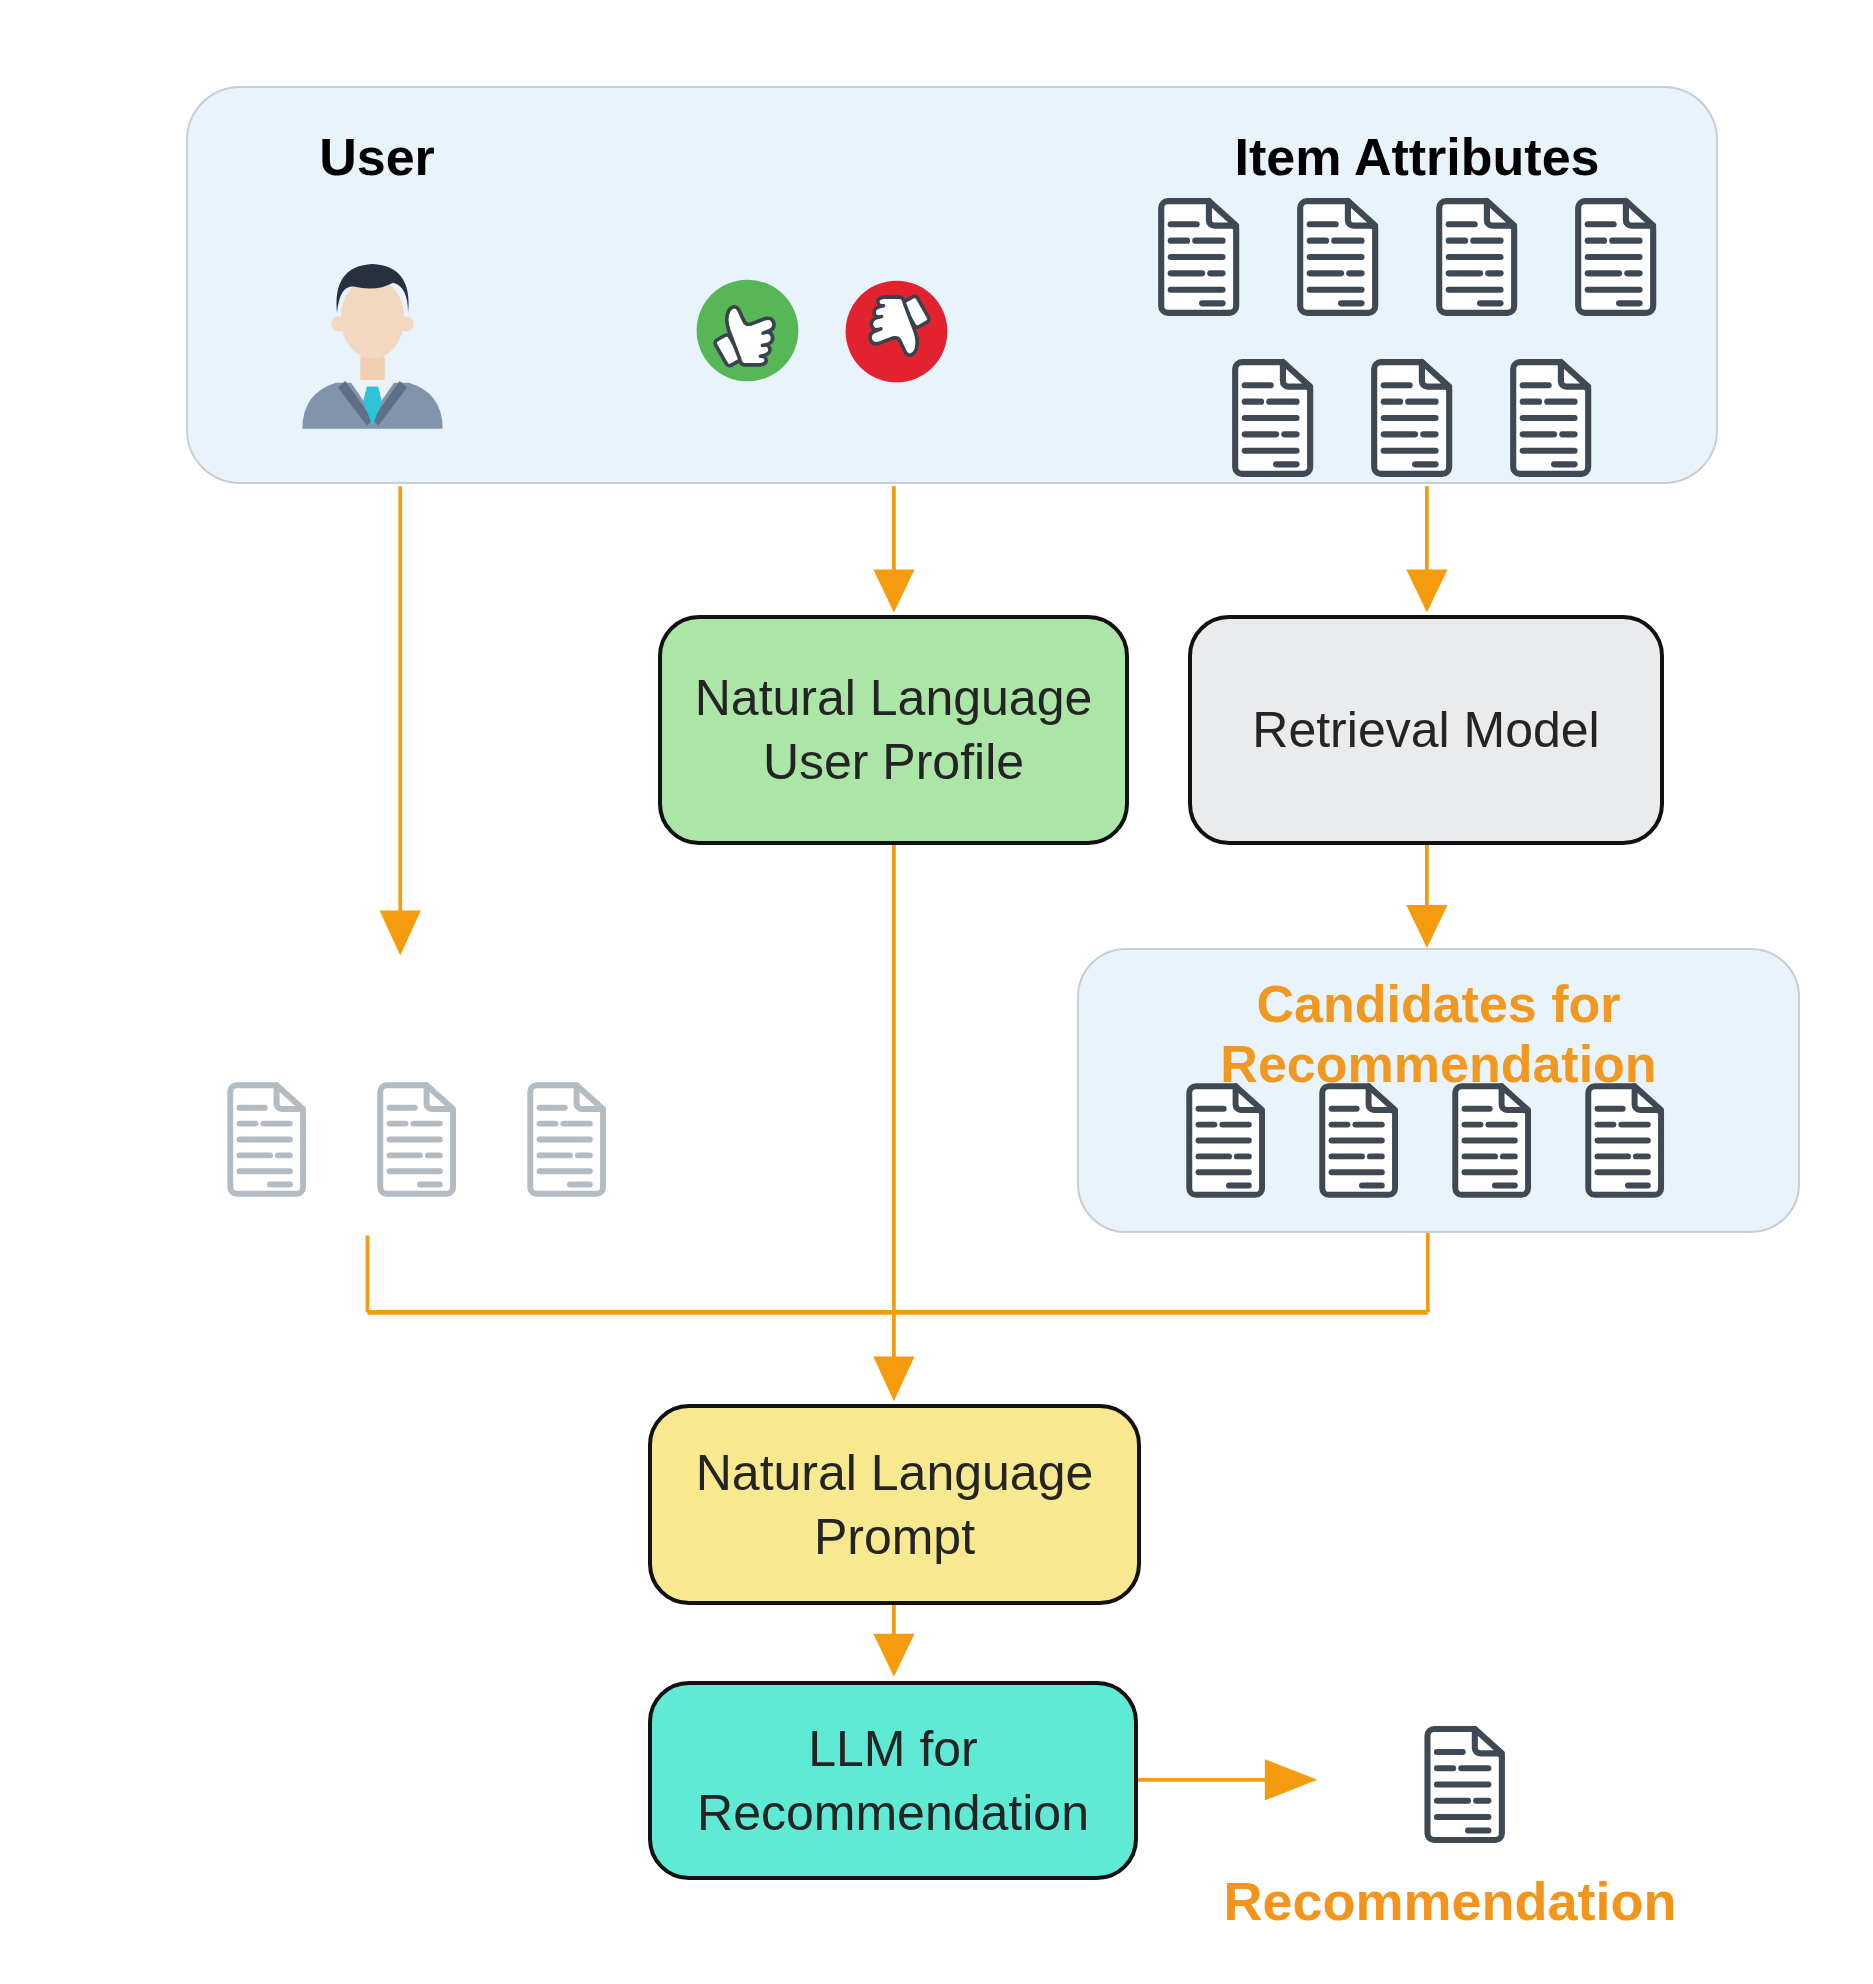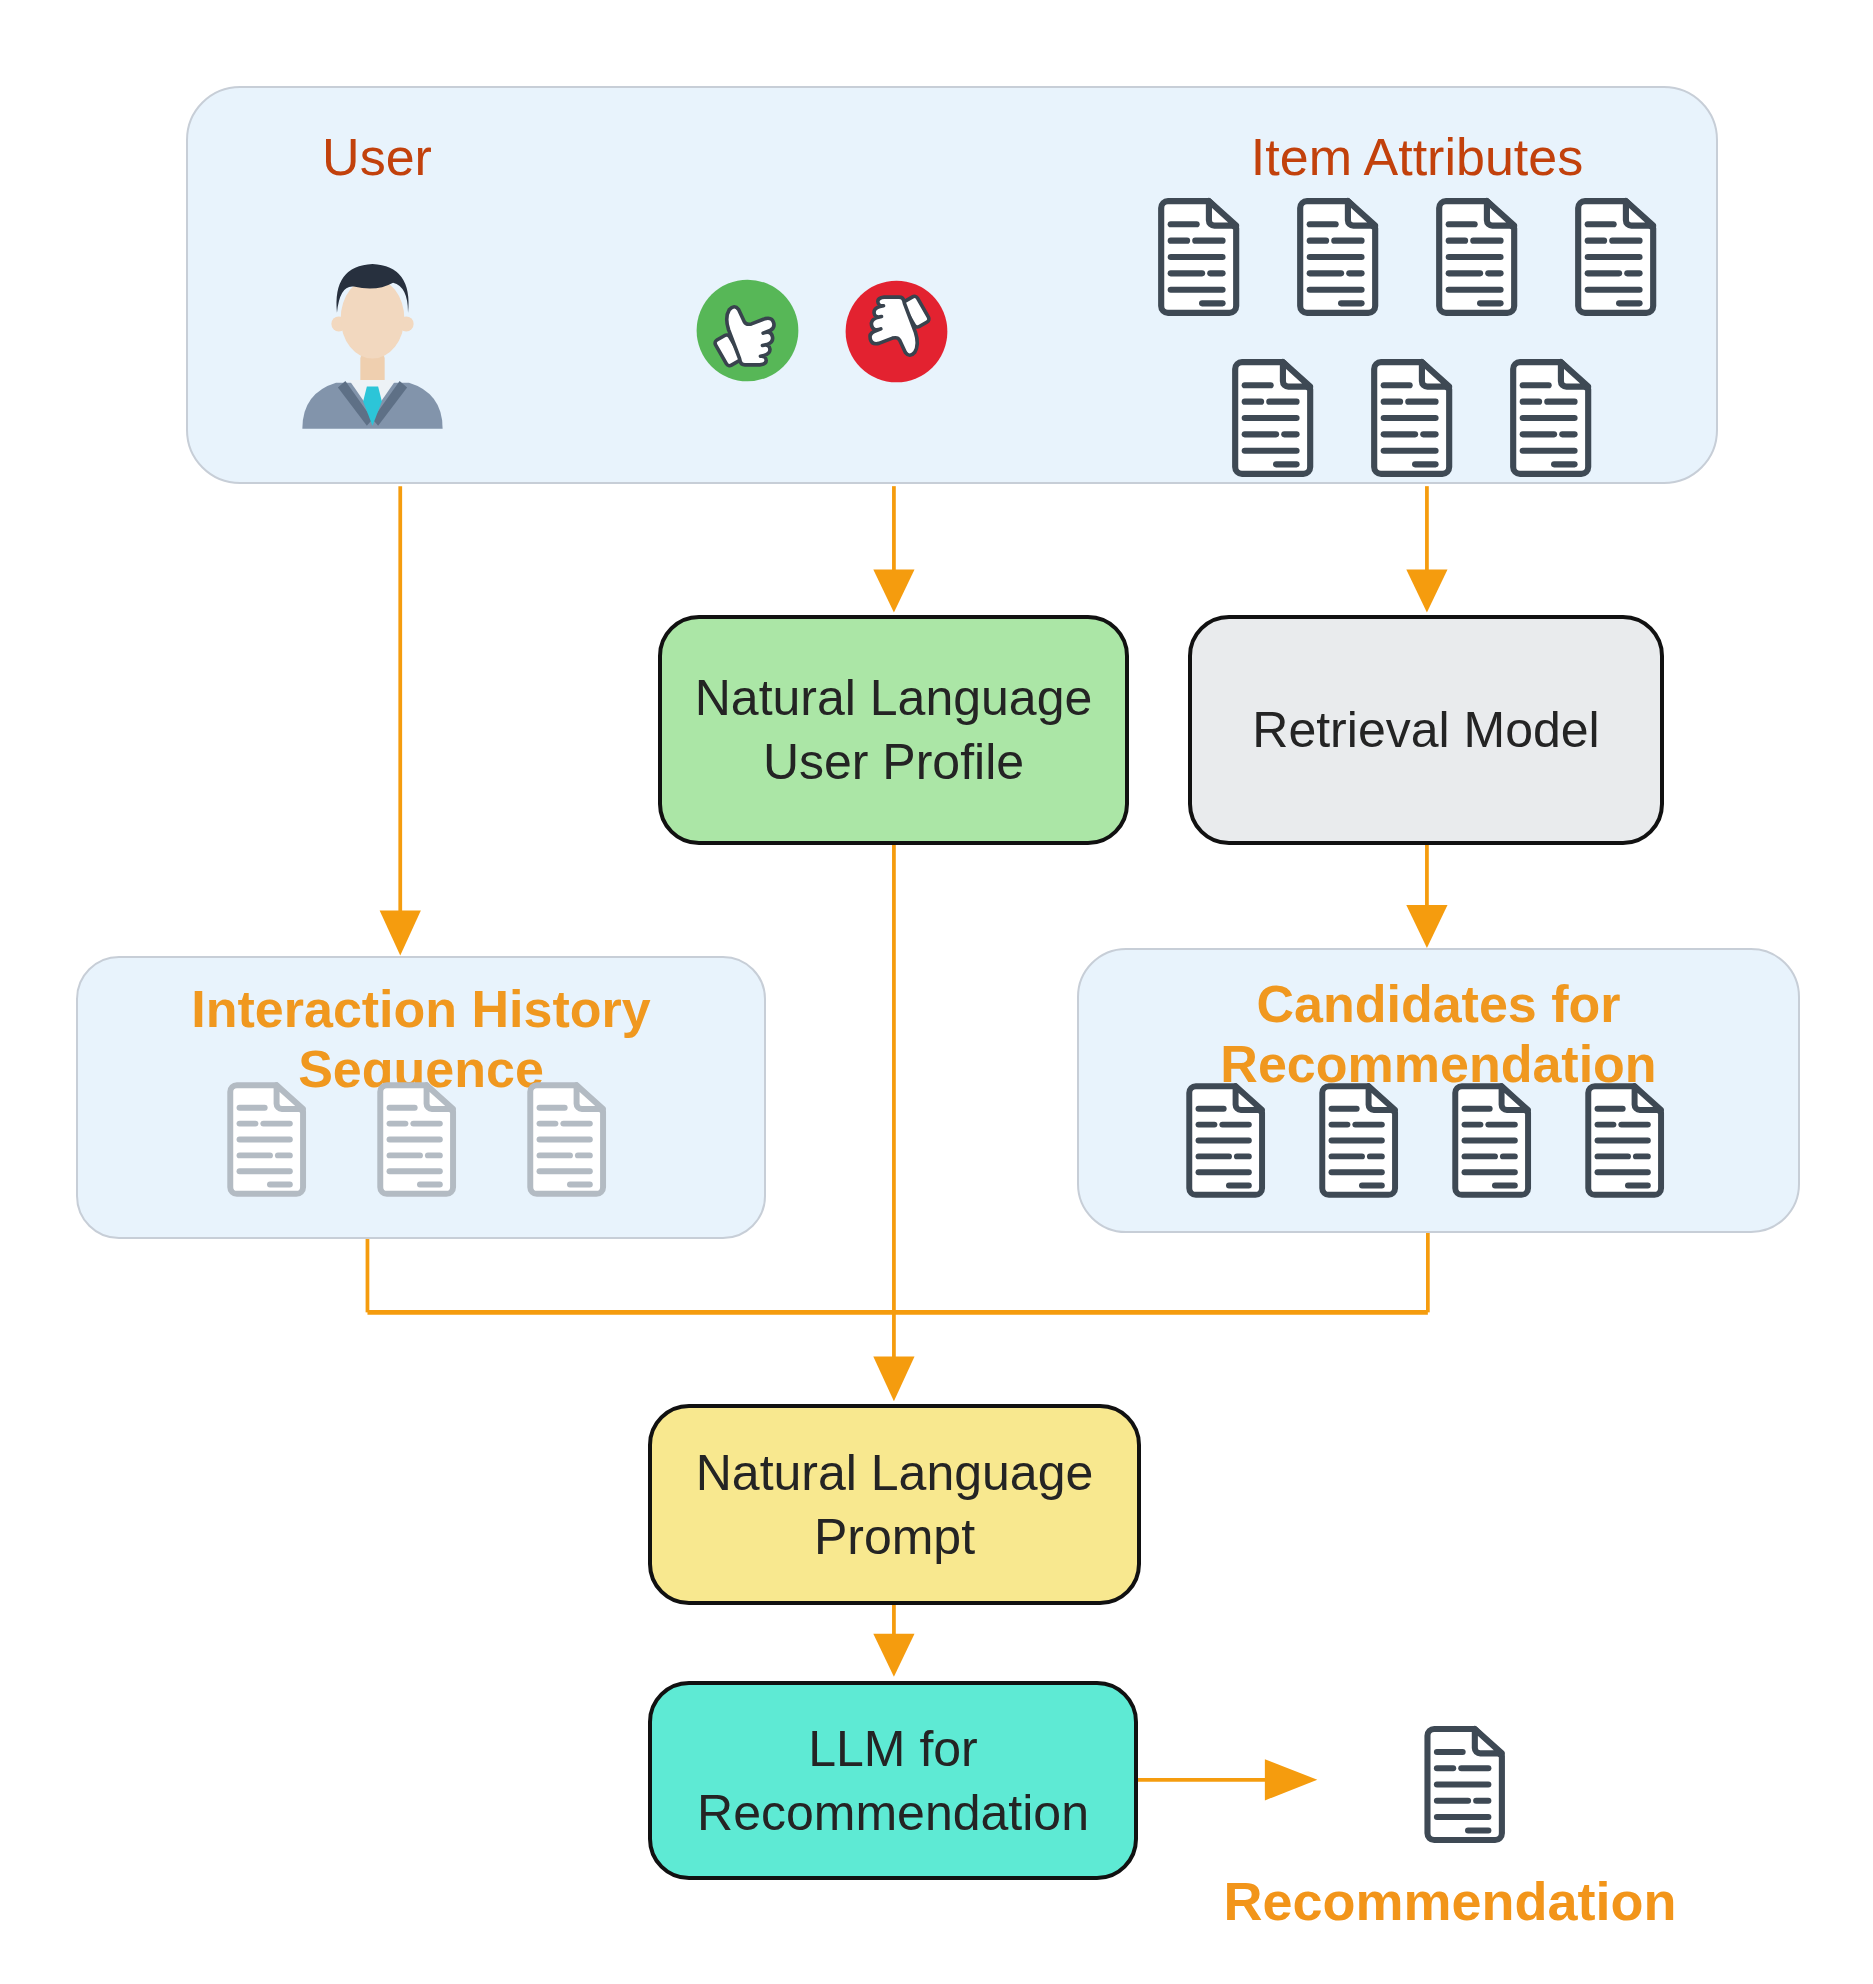--- a/index.html
+++ b/index.html
@@ -11,21 +11,21 @@
   .connectors line{stroke:#F59C0E;stroke-width:4;}
   .connectors line.thick{stroke-width:5;}
   .connectors polygon{fill:#F59C0E;}
 
   
   .panel{position:absolute;background:#E8F3FC;border:2.8px solid #C7CED7;z-index:1;}
   .panel.top{left:186px;top:86px;width:1528px;height:394px;border-radius:54px;}
   .panel.history{left:76px;top:956px;width:686px;height:279px;border-radius:43px;}
   .panel.candidates{left:1077px;top:948px;width:719px;height:281px;border-radius:49px;}
 
-  .panel-label{position:absolute;color:#c2410c;font-weight:normal;font-size:52px;line-height:1.1;
+  .panel-label{position:absolute;color:#000000;font-weight:bold;font-size:52px;line-height:1.1;
                transform:translateX(-50%);white-space:nowrap;z-index:2;text-align:center;}
   .blue-title{position:absolute;left:0;right:0;text-align:center;color:#F0981F;
               font-weight:bold;font-size:52px;z-index:2;}
 
   
   .node{position:absolute;display:flex;align-items:center;justify-content:center;
         border:4.7px solid #111111;border-radius:41px;z-index:1;
         font-size:50px;color:#242424;text-align:center;white-space:pre-line;line-height:1.28;}
   .node.green{left:658px;top:615px;width:463px;height:222px;background:#ABE6A6;}
   .node.gray-retrieval{left:1188px;top:615px;width:468px;height:222px;background:#E9EBED;align-items:center;}
@@ -216,23 +216,20 @@
     </div>
 
   <div class="node green">
     <span>Natural Language
 User Profile</span>
   </div>
   <div class="node gray-retrieval">
     <span>Retrieval Model</span>
   </div>
 
-  <div class="panel history">
-    <div class="blue-title" style="top:20.6px;">Interaction History Sequence</div>
-  </div>
   <div class="doc-row row-history docs-light">
       <svg class="doc" viewBox="0 0 68 88">
     <path class="page" d="M12 3 H42 L62 23 V80 a5 5 0 0 1 -5 5 H12 a5 5 0 0 1 -5 -5 V8 a5 5 0 0 1 5 -5 Z"></path>
     <path class="fold" d="M42 3 V17 a4 4 0 0 0 4 4 H62 Z"></path>
     <line x1="14" y1="20" x2="33" y2="20"></line>
     <line x1="14" y1="32" x2="26" y2="32"></line>
         <line x1="32" y1="32" x2="52" y2="32"></line>
     <line x1="14" y1="44" x2="52" y2="44"></line>
     <line x1="14" y1="56" x2="37" y2="56"></line>
         <line x1="43" y1="56" x2="52" y2="56"></line>

